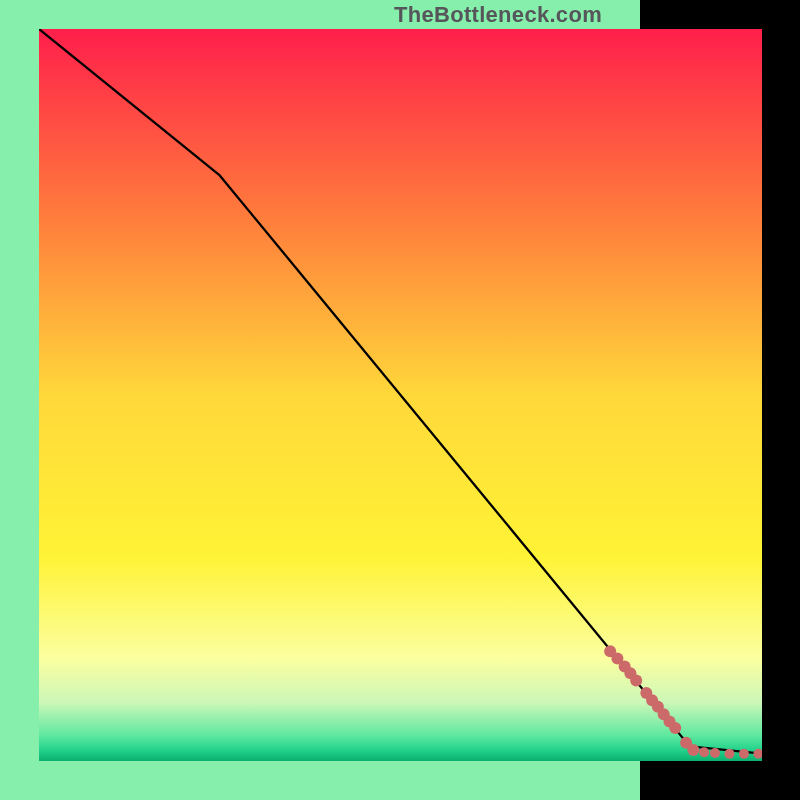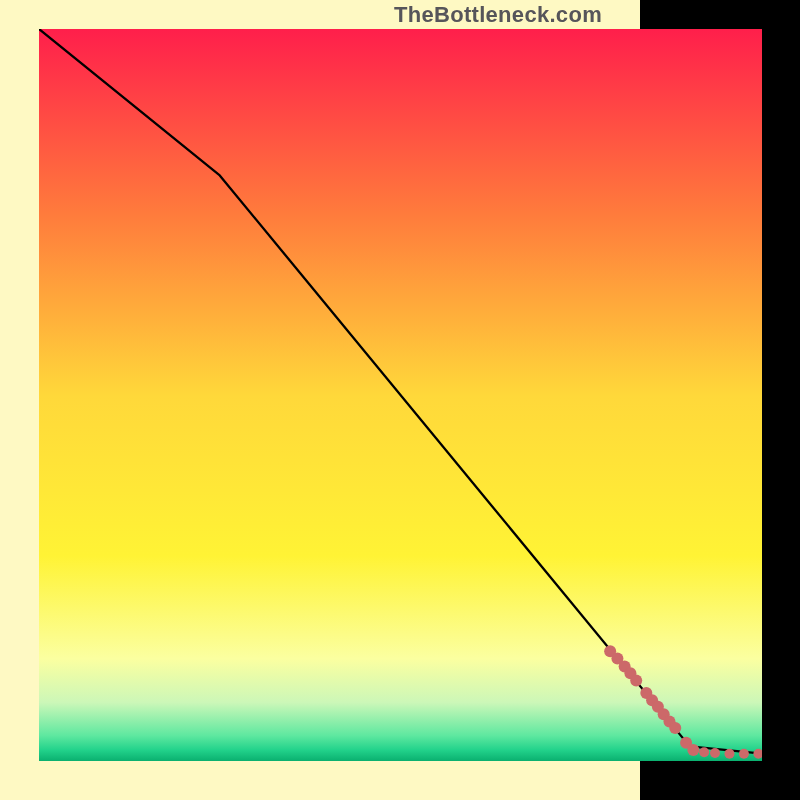--- a/index.html
+++ b/index.html
@@ -7,21 +7,21 @@
     padding: 0;
     width: 800px;
     height: 800px;
     background: #000;
     overflow: hidden;
   }
   .chart-wrap {
     position: relative;
     width: 640px;
     height: 800px;
-    background: #fef9c3;
+    background: #86efac;
   }
   .plot-area {
     position: absolute;
     left: 39px;
     top: 29px;
     width: 723px;
     height: 732px;
     overflow: hidden;
   }
   .watermark {

